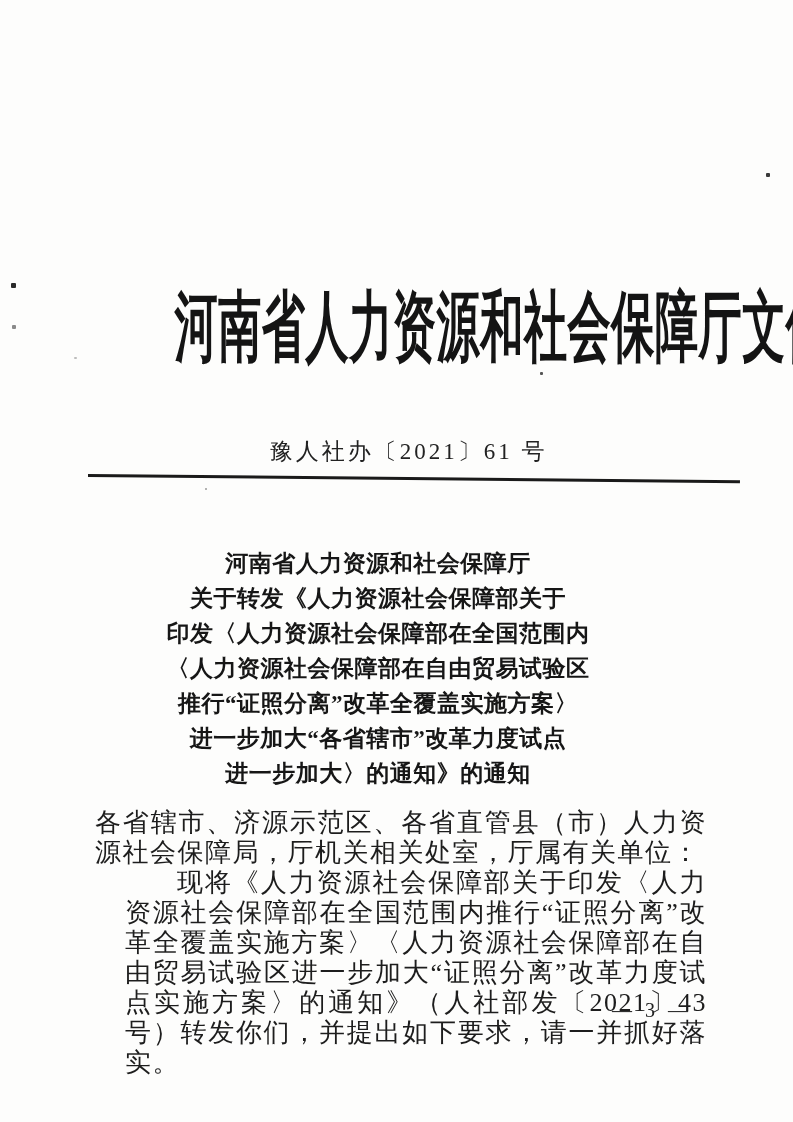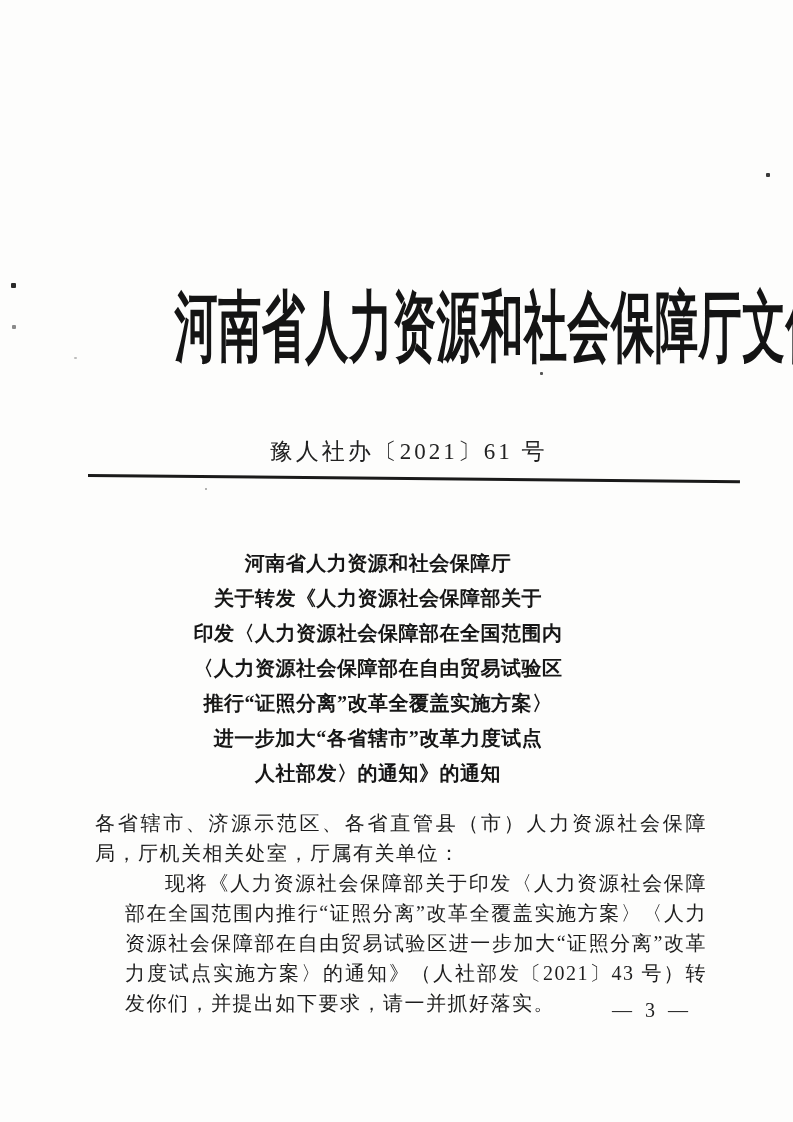--- a/index.html
+++ b/index.html
@@ -49,33 +49,33 @@
     background: #1a1a1a;
     transform: rotate(0.55deg);
     transform-origin: left center;
   }
   .doc-title {
     position: absolute;
     top: 546px;
     left: 58px;
     width: 640px;
     text-align: center;
-    font-size: 20px;
+    font-size: 23px;
     font-weight: bold;
     line-height: 35px;
     color: #161616;
     letter-spacing: 0.5px;
   }
   .doc-title .t-line { white-space: nowrap; }
   .body-text {
     position: absolute;
     top: 808px;
     left: 95px;
     width: 612px;
-    font-size: 20px;
+    font-size: 26px;
     line-height: 30px;
     letter-spacing: 1.5px;
     text-align: justify;
     color: #1d1d1d;
   }
   .body-text p { margin: 0; }
   .body-text p.indent { text-indent: 2em; margin-left: 30px; }
   .page-number {
     position: absolute;
     top: 999px;
@@ -107,21 +107,21 @@
 
   <div class="rule"></div>
 
   <div class="doc-title">
     <div class="t-line">河南省人力资源和社会保障厅</div>
     <div class="t-line">关于转发《人力资源社会保障部关于</div>
     <div class="t-line">印发〈人力资源社会保障部在全国范围内</div>
     <div class="t-line">〈人力资源社会保障部在自由贸易试验区</div>
     <div class="t-line">推行“证照分离”改革全覆盖实施方案〉</div>
     <div class="t-line">进一步加大“各省辖市”改革力度试点</div>
-    <div class="t-line">人社部发〉的通知》的通知</div>
+    <div class="t-line">进一步加大〉的通知》的通知</div>
   </div>
 
   <div class="body-text">
     <p>各省辖市、济源示范区、各省直管县（市）人力资源社会保障局，厅机关相关处室，厅属有关单位：</p>
     <p class="indent">现将《人力资源社会保障部关于印发〈人力资源社会保障部在全国范围内推行“证照分离”改革全覆盖实施方案〉〈人力资源社会保障部在自由贸易试验区进一步加大“证照分离”改革力度试点实施方案〉的通知》（人社部发〔2021〕43 号）转发你们，并提出如下要求，请一并抓好落实。</p>
   </div>
 
   <div class="page-number">— 3 —</div>
 
   <div class="speck s1"></div>

